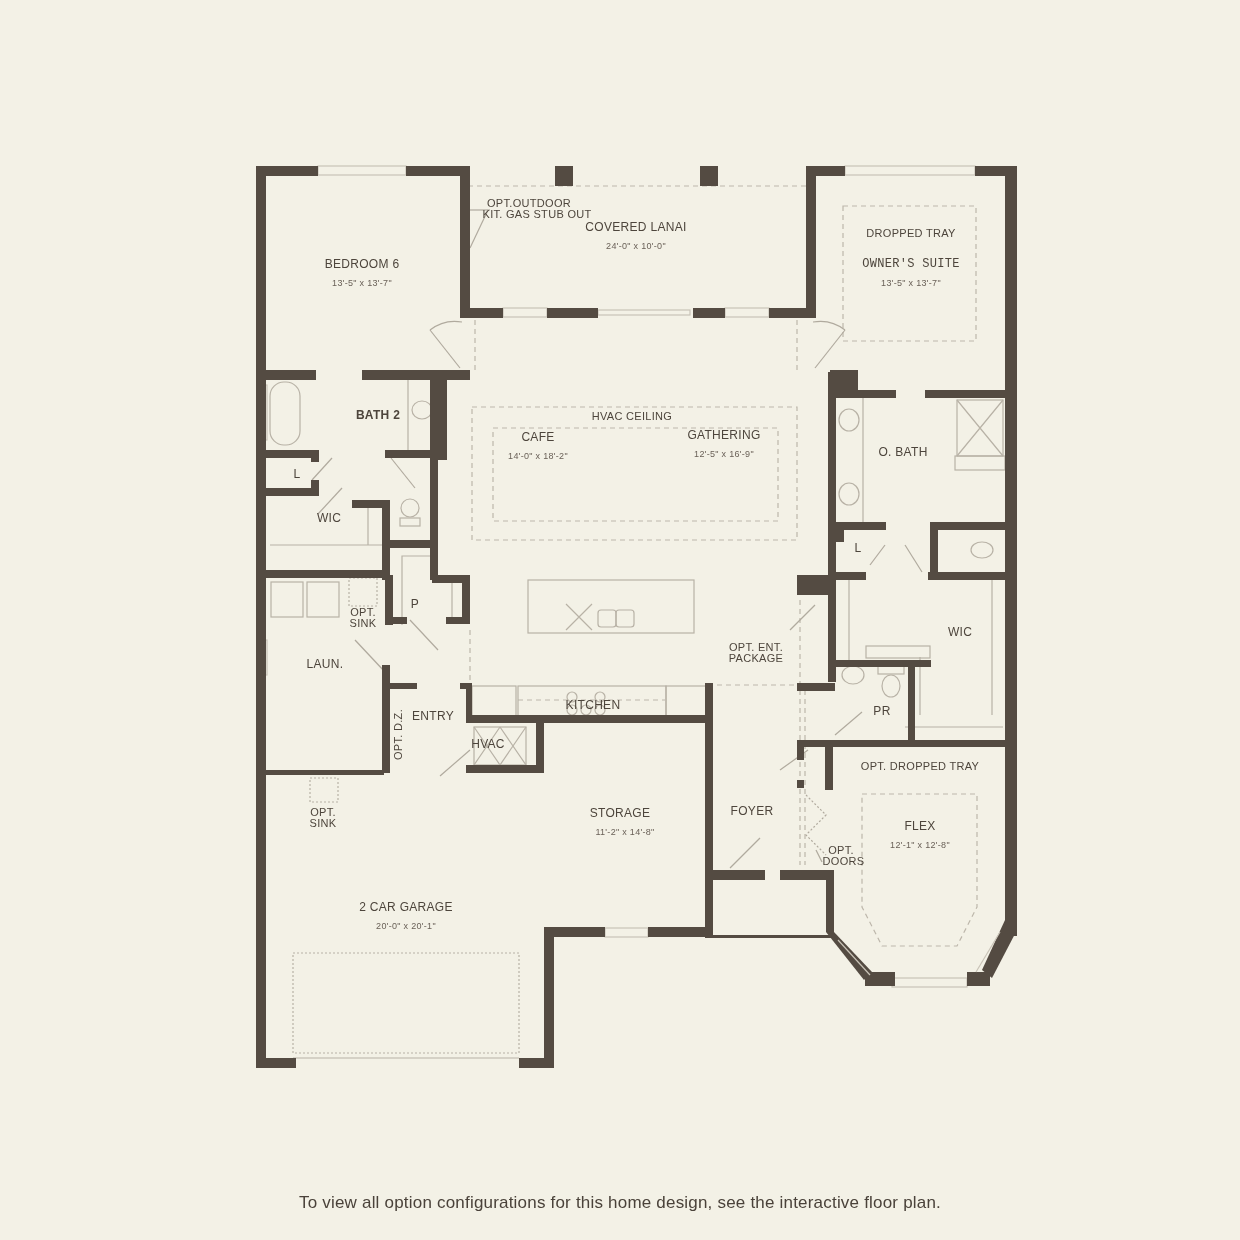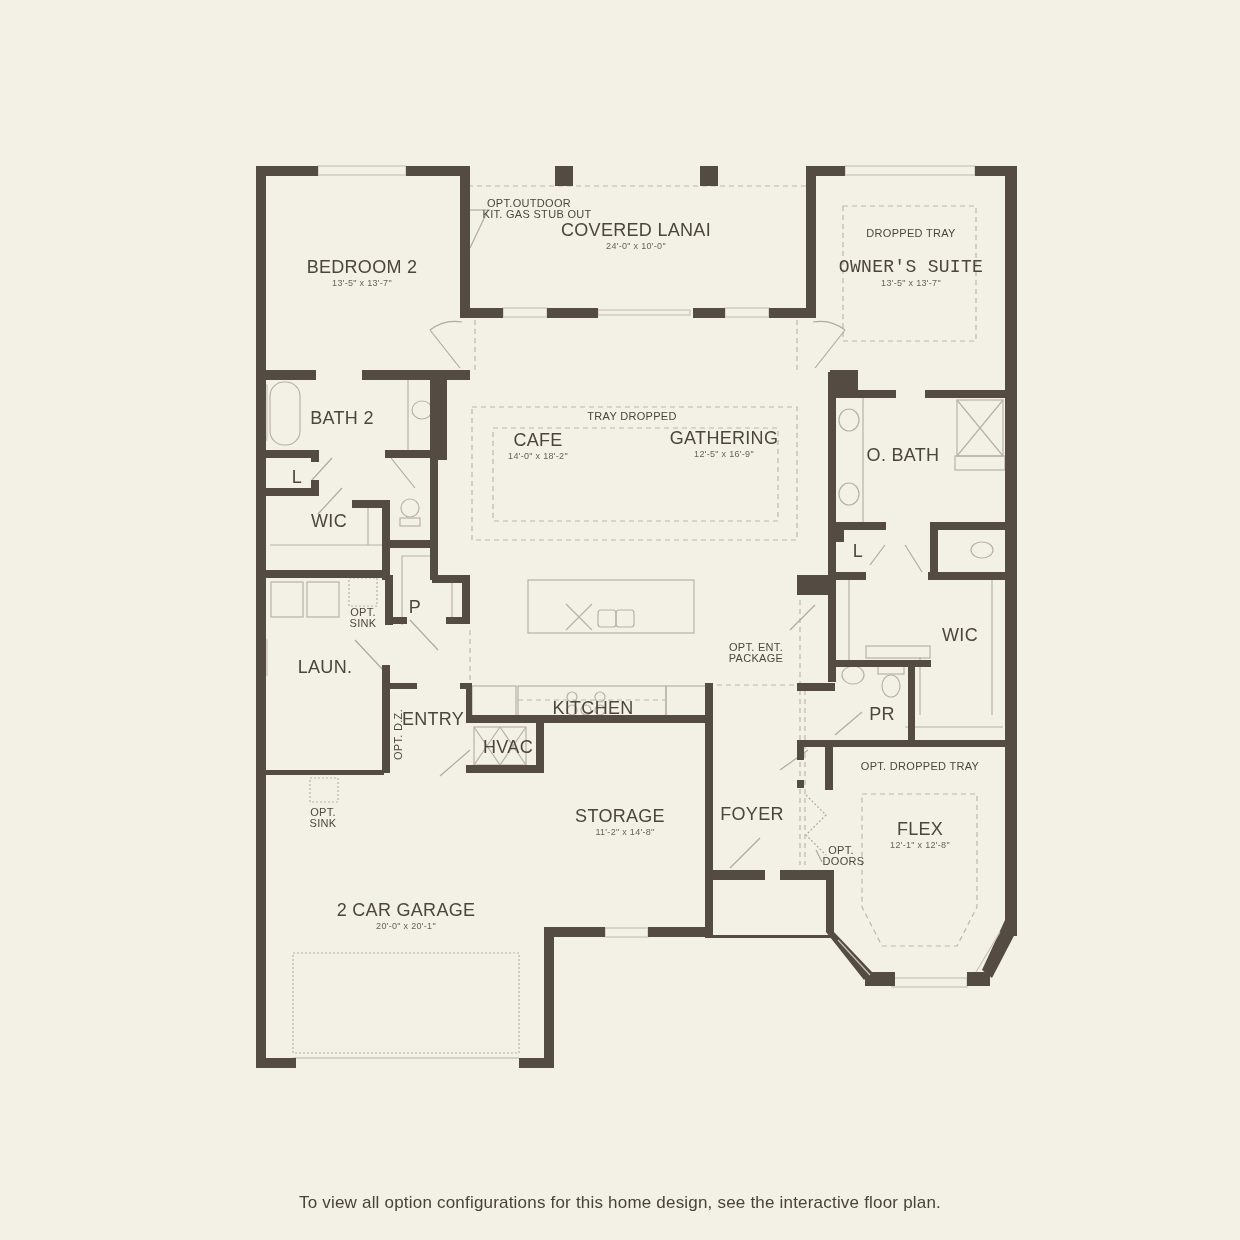--- a/index.html
+++ b/index.html
@@ -1,19 +1,19 @@
 <!DOCTYPE html>
 <html><head>
 <meta charset="utf-8">
 <style>
   html,body{margin:0;padding:0;}
   body{width:1240px;height:1240px;background:#f3f1e6;position:relative;overflow:hidden;font-family:"Liberation Sans",sans-serif;color:#4a423a;}
   #plan{position:absolute;left:0;top:0;}
   .lbl{position:absolute;transform:translateX(-50%);white-space:nowrap;text-align:center;color:#4d453c;letter-spacing:0.3px;}
-  .room{font-size:18px;}
+  .room{font-size:12px;}
   .dim{font-size:9px;color:#6a6158;}
   .note{font-size:11px;line-height:11px;}
   .footer{position:absolute;left:0;width:1240px;top:1193px;text-align:center;font-size:17px;color:#4a423a;letter-spacing:0.2px;}
 </style>
 </head>
 <body>
 
 <svg id="plan" width="1240" height="1240" viewBox="0 0 1240 1240">
 
   <g fill="none" stroke="#bdb7ab" stroke-width="1.2" stroke-dasharray="5,4">
@@ -223,37 +223,37 @@
     <polygon points="865,972 895,972 895,986 865,986"></polygon>
     <polygon points="967,972 990,972 990,986 967,986"></polygon>
     <polygon points="1005,920 1017,930 992,978 982,970"></polygon>
   </g>
   <g fill="none" stroke="#c9c3b7" stroke-width="1.2">
     <line x1="838" y1="940" x2="870" y2="975"></line>
     <line x1="1000" y1="932" x2="976" y2="972"></line>
   </g>
 </svg>
 
-<div class="lbl room" style="left:362px;top:257px;">BEDROOM 2</div>
+<div class="lbl room" style="left:362px;top:257px;">BEDROOM 6</div>
 <div class="lbl dim" style="left:362px;top:278px;">13'-5" x 13'-7"</div>
 
 <div class="lbl note" style="left:529px;top:198px;">OPT.OUTDOOR</div>
 <div class="lbl note" style="left:537px;top:209px;">KIT. GAS STUB OUT</div>
 <div class="lbl room" style="left:636px;top:220px;">COVERED LANAI</div>
 <div class="lbl dim" style="left:636px;top:241px;">24'-0" x 10'-0"</div>
 
 <div class="lbl note" style="left:911px;top:193px;margin-top:35px;">DROPPED TRAY</div>
 <div class="lbl room" style="left:911px;top:257px;font-family:Liberation Mono, monospace;">OWNER'S SUITE</div>
 <div class="lbl dim" style="left:911px;top:278px;">13'-5" x 13'-7"</div>
 
-<div class="lbl room" style="left:342px;top:408px;">BATH 2</div>
+<div class="lbl room" style="left:378px;top:408px;font-weight:bold;">BATH 2</div>
 <div class="lbl room" style="left:297px;top:467px;">L</div>
 <div class="lbl room" style="left:329px;top:511px;">WIC</div>
 
-<div class="lbl note" style="left:632px;top:411px;">TRAY DROPPED</div>
+<div class="lbl note" style="left:632px;top:411px;">HVAC CEILING</div>
 <div class="lbl room" style="left:538px;top:430px;">CAFE</div>
 <div class="lbl dim" style="left:538px;top:451px;">14'-0" x 18'-2"</div>
 <div class="lbl room" style="left:724px;top:428px;">GATHERING</div>
 <div class="lbl dim" style="left:724px;top:449px;">12'-5" x 16'-9"</div>
 
 <div class="lbl room" style="left:903px;top:445px;">O. BATH</div>
 <div class="lbl room" style="left:858px;top:541px;">L</div>
 <div class="lbl room" style="left:960px;top:625px;">WIC</div>
 
 <div class="lbl note" style="left:363px;top:607px;">OPT.</div>
@@ -261,21 +261,21 @@
 <div class="lbl room" style="left:325px;top:657px;">LAUN.</div>
 <div class="lbl room" style="left:415px;top:597px;">P</div>
 
 <div class="lbl room" style="left:593px;top:654px;margin-top:44px;">KITCHEN</div>
 <div class="lbl note" style="left:756px;top:642px;">OPT. ENT.</div>
 <div class="lbl note" style="left:756px;top:653px;">PACKAGE</div>
 <div class="lbl room" style="left:882px;top:704px;">PR</div>
 
 <div class="lbl note" style="left:398px;top:729px;transform:translateX(-50%) rotate(-90deg);">OPT. D.Z.</div>
 <div class="lbl room" style="left:433px;top:709px;text-align:right;">ENTRY</div>
-<div class="lbl room" style="left:508px;top:737px;">HVAC</div>
+<div class="lbl room" style="left:488px;top:737px;">HVAC</div>
 
 <div class="lbl room" style="left:752px;top:764px;margin-top:40px;">FOYER</div>
 
 <div class="lbl note" style="left:920px;top:761px;">OPT. DROPPED TRAY</div>
 <div class="lbl room" style="left:920px;top:819px;text-align:right;">FLEX</div>
 <div class="lbl dim" style="left:920px;top:840px;">12'-1" x 12'-8"</div>
 <div class="lbl note" style="left:841px;top:845px;">OPT.</div>
 <div class="lbl note" style="left:839px;top:856px;padding-left:9px;">DOORS</div>
 
 <div class="lbl note" style="left:323px;top:807px;">OPT.</div>

